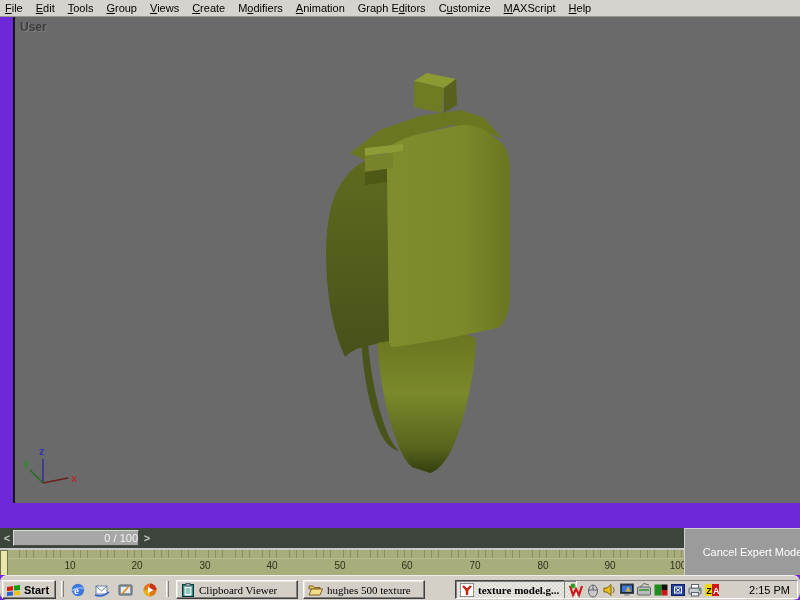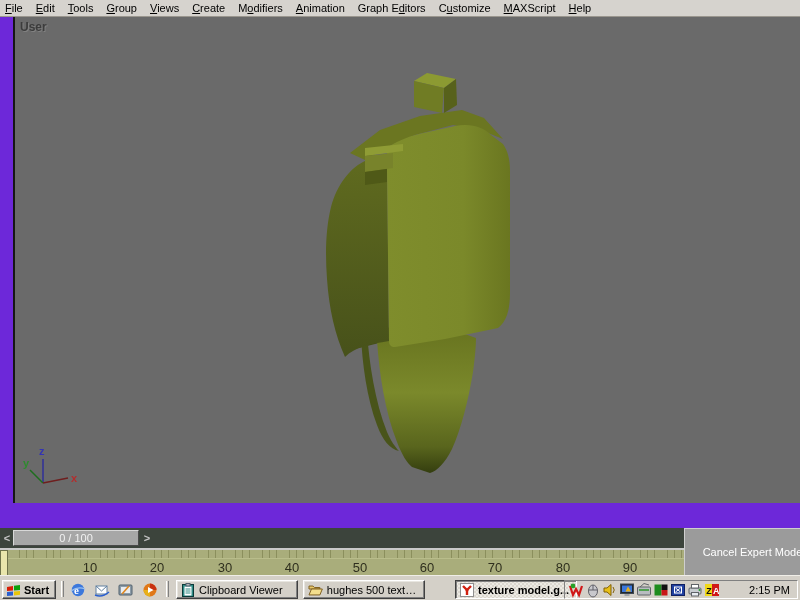--- a/index.html
+++ b/index.html
@@ -22,57 +22,57 @@
     color:#3C3C3C; text-shadow:1px 1px 0 rgba(150,150,150,.55); }
   #model-svg { position:absolute; left:0; top:0; }
   #axis-svg { position:absolute; left:0; bottom:10px; }
   .axis-label { font-size:11px; font-weight:bold; font-family:"Liberation Sans",sans-serif; }
 
   
   #timerow { position:absolute; left:0; top:528px; width:684px; height:20px;
     background:#3C443C; }
   #time-slider-handle { position:absolute; left:13px; top:2px; width:126px; height:16px;
     background:#A7A7A7; border:1px solid; border-color:#D8D8D8 #4A4A4A #4A4A4A #D8D8D8;
-    color:#F2F2F2; font-size:11px; text-align:center; line-height:14px; }
+    color:#F2F2F2; font-size:11px; text-align:right; line-height:14px; }
   .time-arrow { position:absolute; top:2px; width:12px; height:16px; color:#C6C6C6;
     font-size:11px; font-weight:bold; text-align:center; line-height:16px; cursor:default; }
   #time-prev { left:1px; } #time-next { left:141px; }
 
   
   #ruler { position:absolute; left:0; top:548px; width:684px; height:27px;
     background:#A9AD7B; border-top:2px solid #C9C9C9; overflow:hidden; }
   #ruler-ticks { position:absolute; left:0; top:0; right:0; height:9px;
     background:repeating-linear-gradient(to right, transparent 0 5.8px, #8B8F5D 5.8px 6.75px);
     border-bottom:1px solid #B9BD8B; }
   .ruler-num { position:absolute; top:10px; transform:translateX(-50%);
-    font-size:13px; color:#2F2F1E;margin-left:20px; }
+    font-size:10px; color:#2F2F1E; }
   #time-marker { position:absolute; left:0; top:0; width:8px; height:27px;
     background:#E9E6AC; border:1px solid #6E724A; }
 
   
   #expert-panel { position:absolute; left:684px; top:528px; width:136px; height:47px;
     background:#9B9B9B; border-top:1px solid #CFCFCF; border-left:1px solid #CFCFCF;
     display:flex; align-items:center; justify-content:center;
     color:#FFFFFF; font-size:11px; cursor:default; }
 
   
   #taskbar { position:absolute; left:0; top:575px; width:800px; height:25px;
-    background:#D4D0C8; border-top:1px solid #F0EEE8; }
+    background:#D4D0C8; border-top:1px solid #F0EEE8;border-radius:7px; }
   .raised { background:#D4D0C8; border:1px solid; border-color:#FFFFFF #404040 #404040 #FFFFFF;
     box-shadow:inset -1px -1px 0 #808080, inset 1px 1px 0 #E8E6E0; }
   #start-button { position:absolute; left:2px; top:4px; width:54px; height:19px;
     display:flex; align-items:center; gap:3px; padding-left:3px; cursor:pointer; }
   #start-button .lbl { font-size:11px; font-weight:bold; color:#000; }
   .grip { position:absolute; top:5px; width:3px; height:16px;
     border-left:1px solid #FFFFFF; border-right:1px solid #808080; background:#D4D0C8; }
   .ql-icon { position:absolute; top:6px; width:16px; height:16px; cursor:pointer; }
   .task-button { position:absolute; top:4px; width:122px; height:19px;
     display:flex; align-items:center; gap:4px; padding:0 4px; cursor:pointer;
     font-size:11px; color:#000; overflow:hidden; white-space:nowrap; }
-  .task-button .tlabel { overflow:hidden; text-overflow:ellipsis; }
+  .task-button .tlabel { overflow:hidden; text-overflow:ellipsis;font-family:Liberation Serif, serif; }
   .task-button.active { border-color:#404040 #FFFFFF #FFFFFF #404040;
     box-shadow:inset 1px 1px 0 #808080;
     background:conic-gradient(#ECEAE4 25%, #DBD7CF 0 50%, #ECEAE4 0 75%, #DBD7CF 0) 0 0/4px 4px;
     font-weight:bold; }
   #tray { position:absolute; left:564px; top:4px; width:234px; height:19px;
     border:1px solid; border-color:#808080 #FFFFFF #FFFFFF #808080;
     display:flex; align-items:center; gap:1px; padding-left:3px; }
   .tray-icon { width:16px; height:16px; flex:0 0 16px; }
   #clock { margin-left:auto; padding-right:7px; font-size:11px; color:#000; }
 </style>

